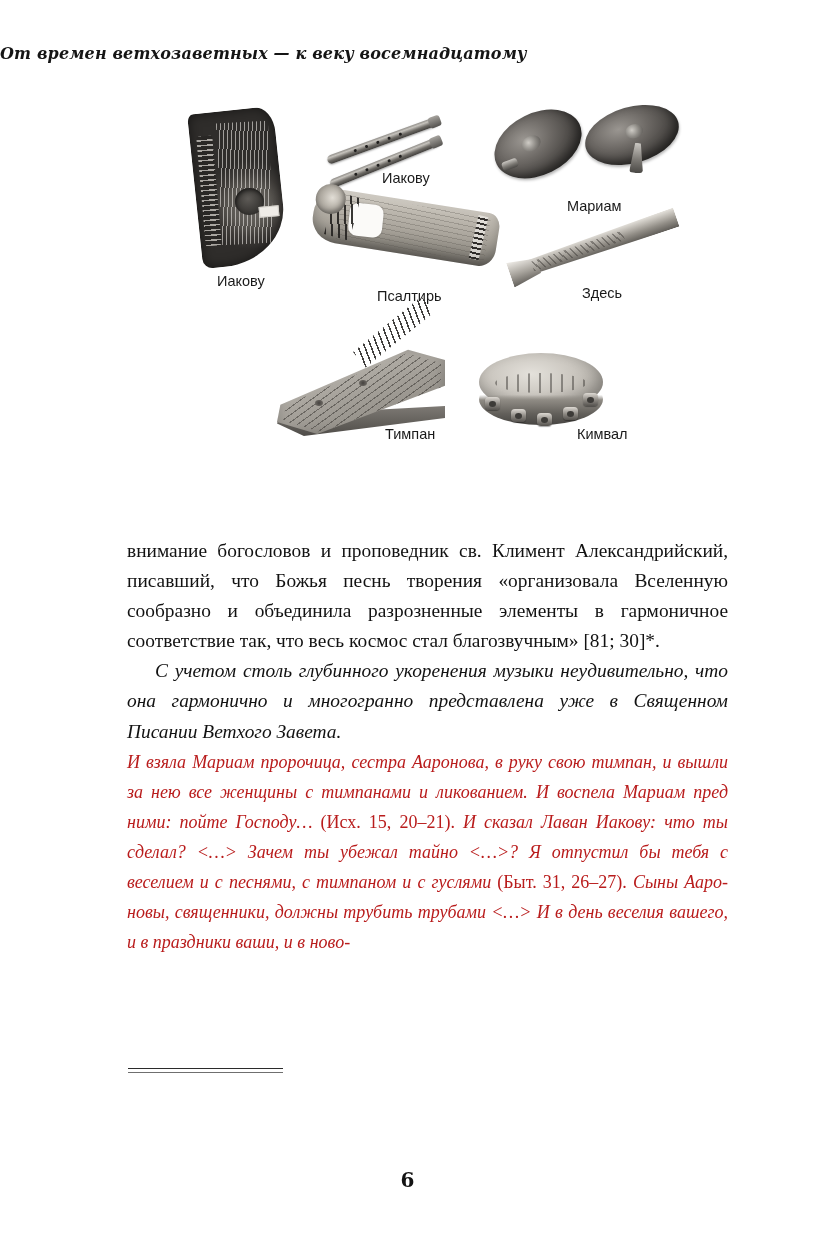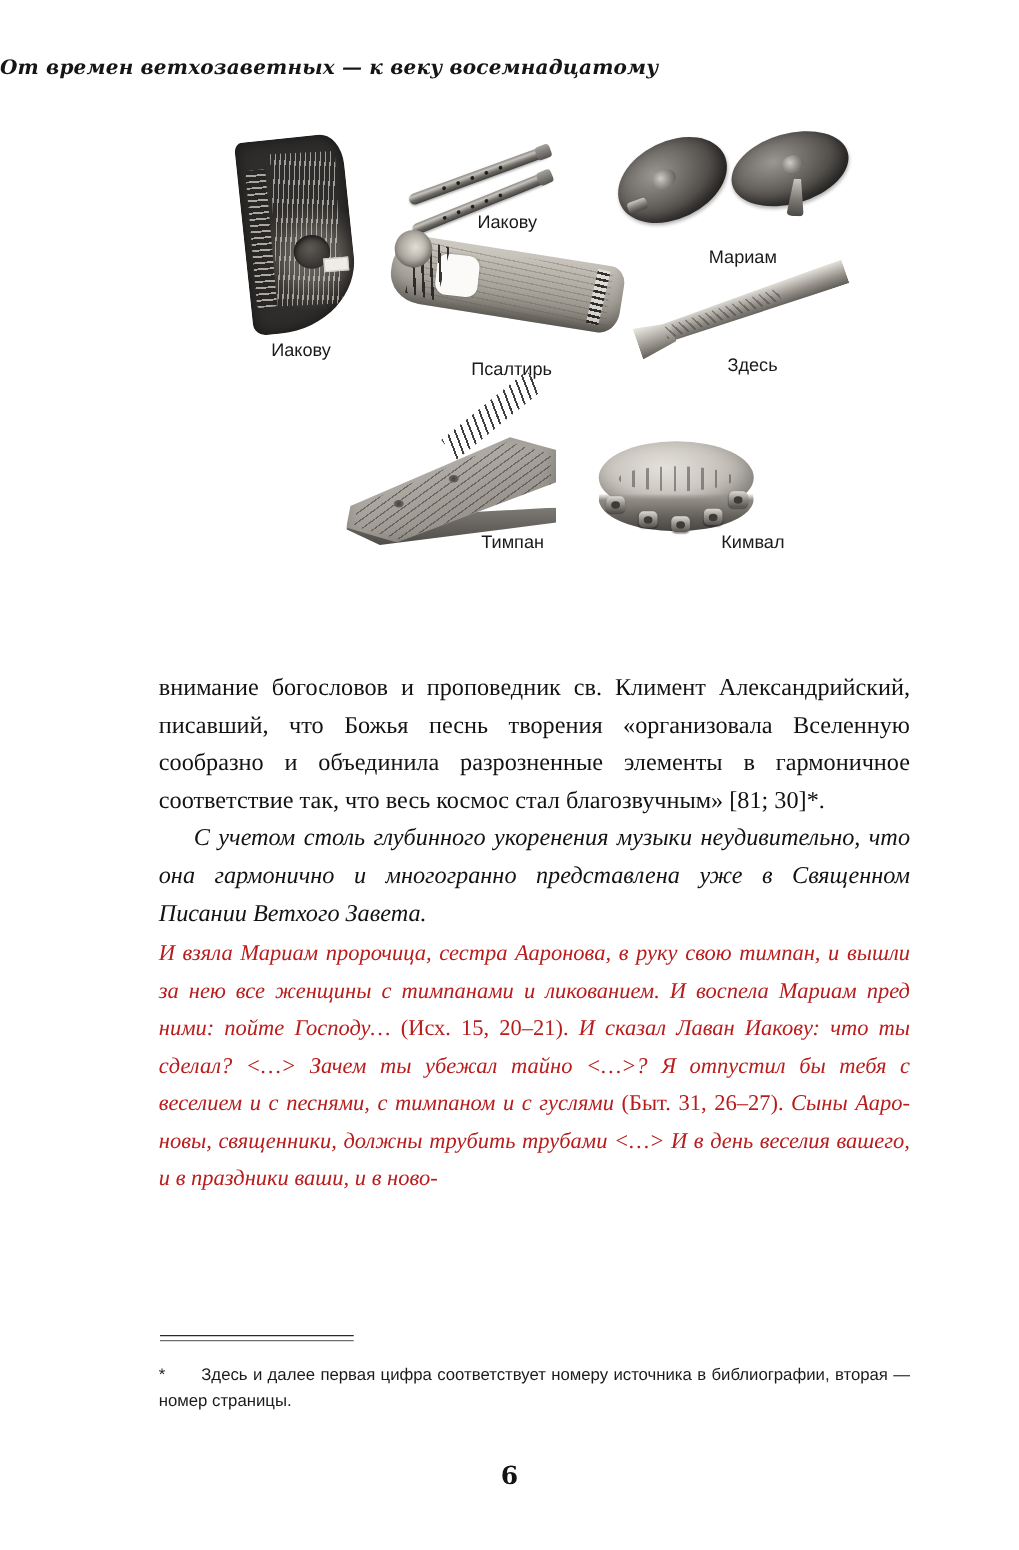--- a/index.html
+++ b/index.html
@@ -489,17 +489,16 @@
 
   </div>
 
   <div class="body-col">
     <p class="para">внимание богословов и проповедник св. Климент Алек­сандрийский, писавший, что Божья песнь творения «организовала Вселенную сообразно и объединила разрозненные элементы в гармоничное соответствие так, что весь космос стал благозвучным» [81; 30]*.</p>
     <p class="para indent">С учетом столь глубинного укоренения музыки не­удивительно, что она гармонично и многогранно пред­ставлена уже в Священном Писании Ветхого Завета.</p>
     <p class="scripture"><span>И взяла Мариам пророчица, сестра Ааронова, в руку свою тимпан, и вышли за нею все женщины с тим­панами и ликованием. И воспела Мариам пред ними: пойте Господу… </span><span class="roman">(Исх. 15, 20–21). </span><span>И сказал Лаван Иакову: что ты сделал? &lt;…&gt; Зачем ты убежал тай­но &lt;…&gt;? Я отпустил бы тебя с веселием и с песнями, с тимпаном и с гуслями </span><span class="roman">(Быт. 31, 26–27). </span><span>Сыны Ааро­новы, священники, должны трубить трубами &lt;…&gt; И в день веселия вашего, и в праздники ваши, и в ново-</span></p>
   </div>
 
   <div class="fn-rule"></div>
-  <div class="footnote"><span class="marker">*</span><span>Здесь и далее первая цифра соответствует номеру источника в библиогра­фии, вторая — номер страницы.</span></div>
 
   <div class="folio">6</div>
 
 </div>
 
 </body></html>

